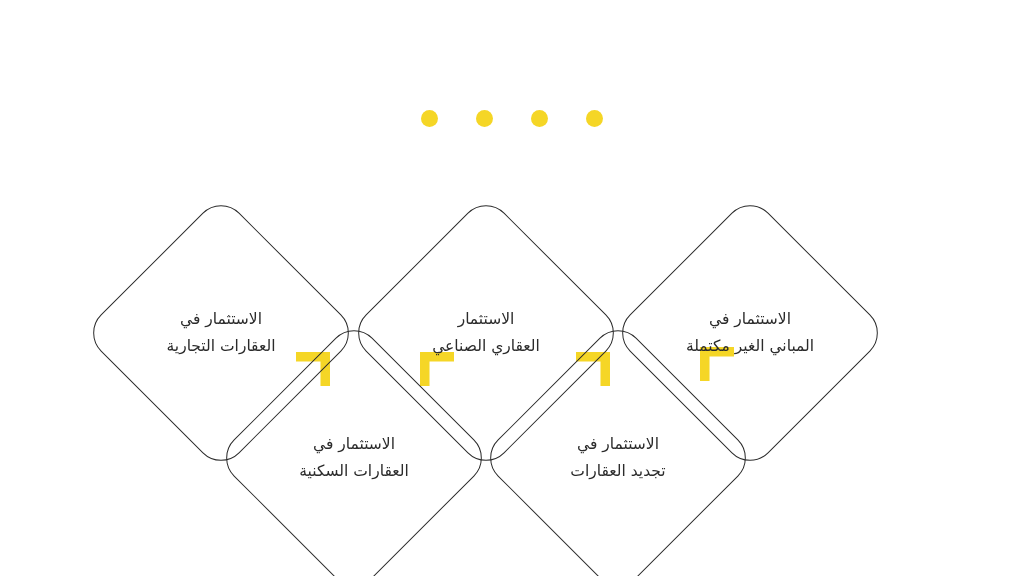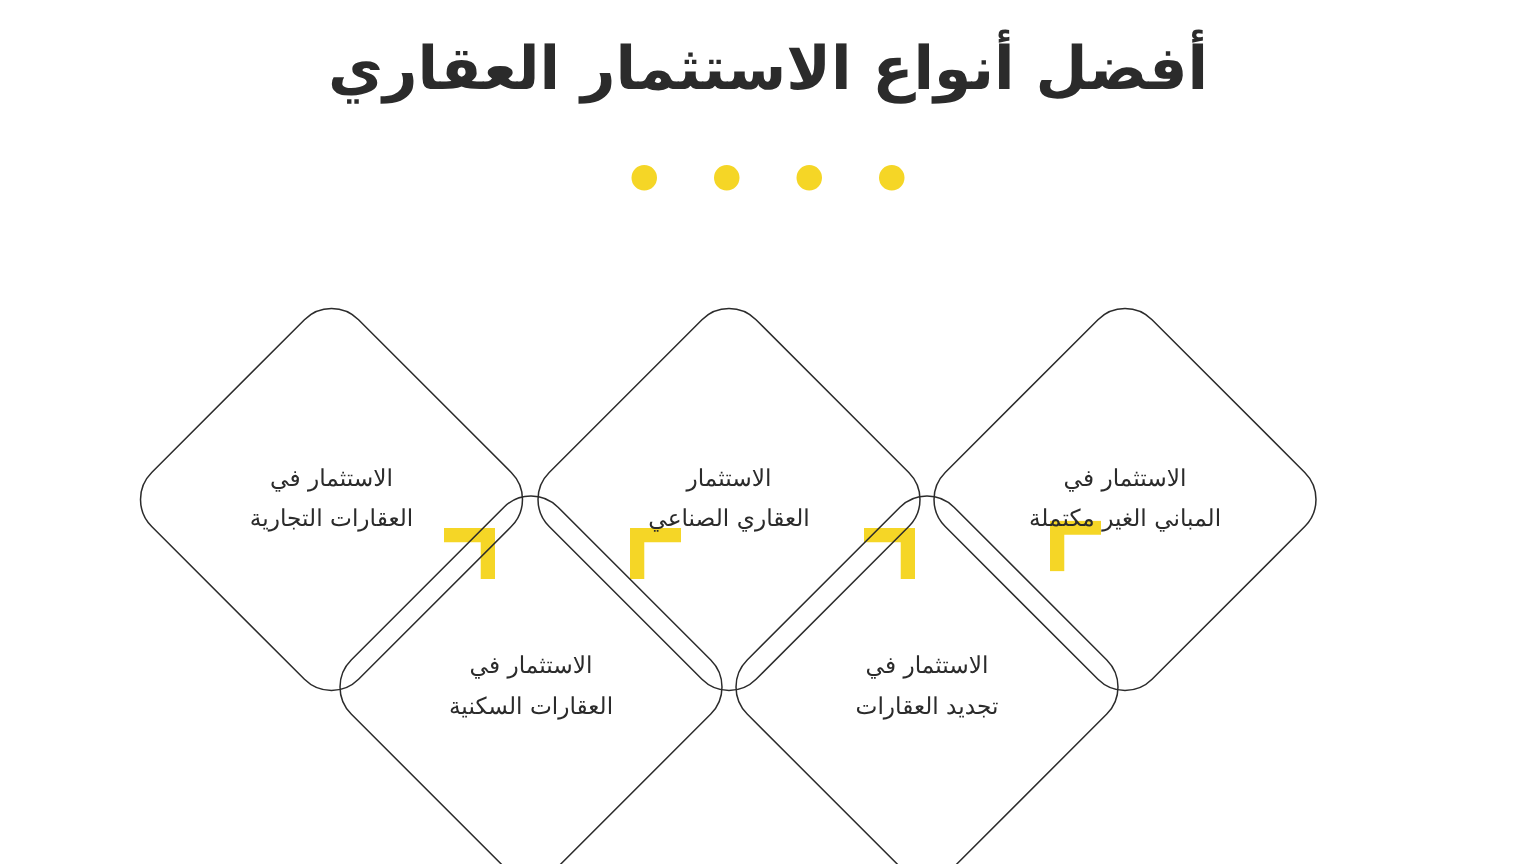--- a/index.html
+++ b/index.html
@@ -99,21 +99,20 @@
   #n1 { top: 352px; left: 296px; }   
   #n2 { top: 352px; left: 420px; }   
   #n3 { top: 352px; left: 576px; }   
   #n4 { top: 347px; left: 700px; }   
 </style>
 </head>
 <body>
 
 <div id="stage">
 
-  <div id="title">أفضل أنواع الاستثمار العقاري</div>
 
   <div id="dots">
     <span class="dot"></span>
     <span class="dot"></span>
     <span class="dot"></span>
     <span class="dot"></span>
   </div>
 
   <div class="notch cut-tr" id="n1"></div>
   <div class="notch cut-tl" id="n2"></div>

